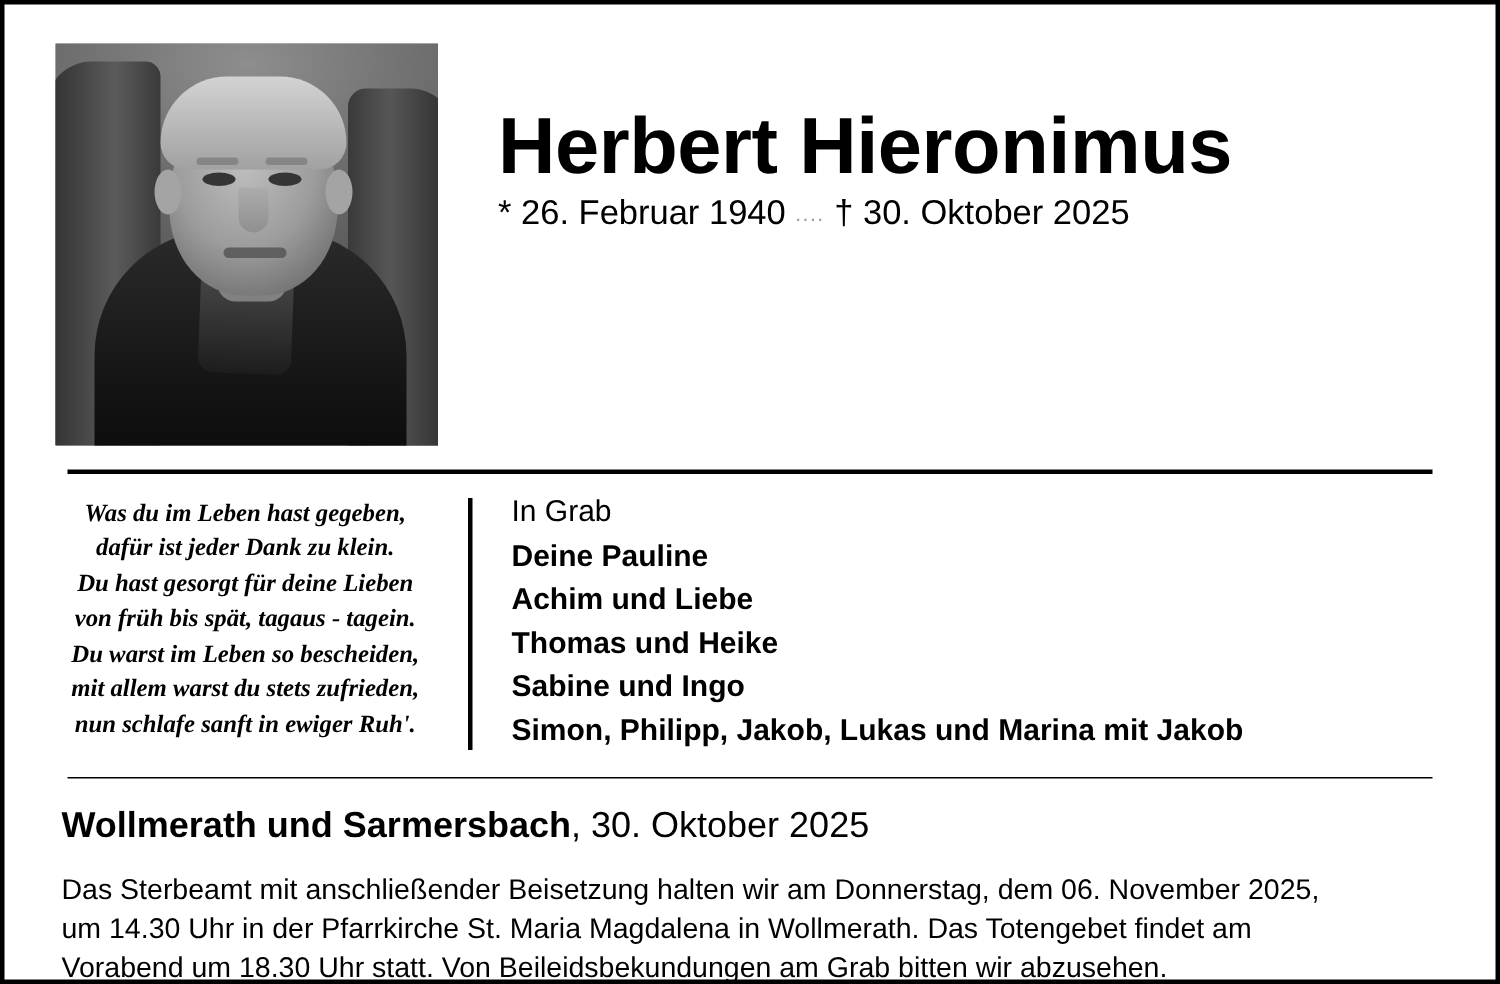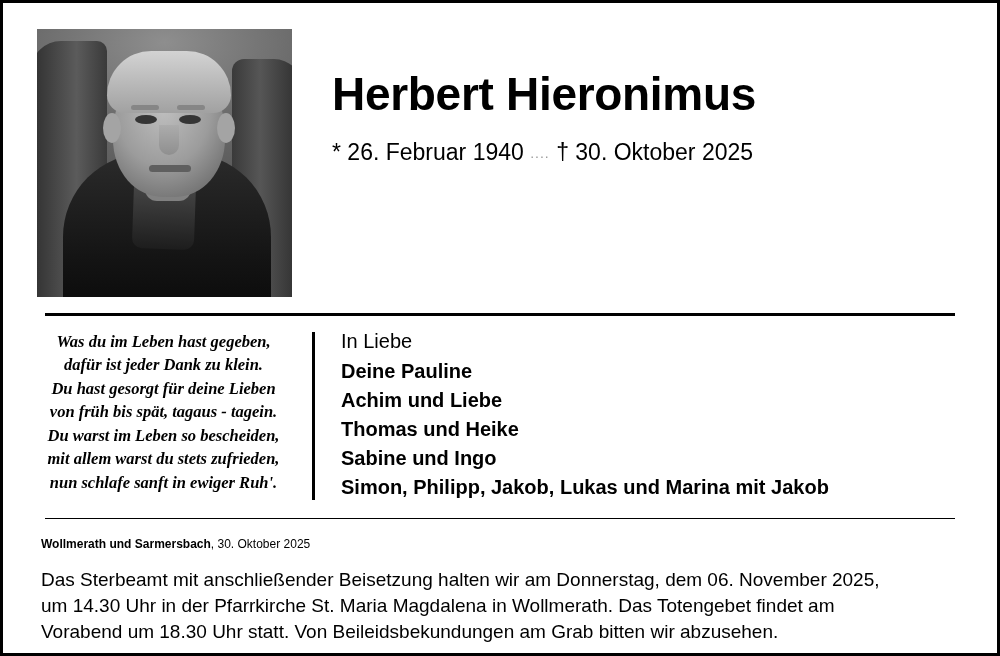--- a/index.html
+++ b/index.html
@@ -99,29 +99,29 @@
     flex: 1 1 auto;
     padding-left: 40px;
     padding-top: 12px;
   }
   .intro {
     font-size: 20.5px;
     line-height: 1.42;
     letter-spacing: 0.1px;
   }
   .deceased-name {
-    font-size: 46px;
+    font-size: 53px;
     font-weight: bold;
     margin-top: 26px;
     letter-spacing: -0.3px;
     white-space: nowrap;
   }
   .dates {
     font-size: 23px;
-    margin-top: 18px;
+    margin-top: 0;
   }
   .dates .sep {
     letter-spacing: 1px;
     font-size: 14px;
     vertical-align: 2px;
     color: #9a9a9a;
   }
 
   
   .hr-main {
@@ -169,21 +169,21 @@
   .mourners .name-line {
     font-size: 20px;
     font-weight: bold;
     line-height: 1.45;
   }
 
   
   .place-line {
     margin-top: 18px;
     padding-left: 4px;
-    font-size: 12px;
+    font-size: 24px;
   }
   .place-line b { font-weight: bold; }
 
   .notice {
     margin-top: 16px;
     padding-left: 4px;
     padding-right: 6px;
     font-size: 19px;
     line-height: 1.38;
   }
@@ -238,21 +238,21 @@
         <div>Du hast gesorgt für deine Lieben</div>
         <div>von früh bis spät, tagaus - tagein.</div>
         <div>Du warst im Leben so bescheiden,</div>
         <div>mit allem warst du stets zufrieden,</div>
         <div>nun schlafe sanft in ewiger Ruh'.</div>
       </div>
 
       <div class="divider-v"></div>
 
       <div class="mourners">
-        <div class="lead">In Liebe</div>
+        <div class="lead">In Grab</div>
         <div class="name-line">Deine Pauline</div>
         <div class="name-line">Achim und Liebe</div>
         <div class="name-line">Thomas und Heike</div>
         <div class="name-line">Sabine und Ingo</div>
         <div class="name-line">Simon, Philipp, Jakob, Lukas und Marina mit Jakob</div>
       </div>
     </div>
 
     <hr class="hr-thin">
 

